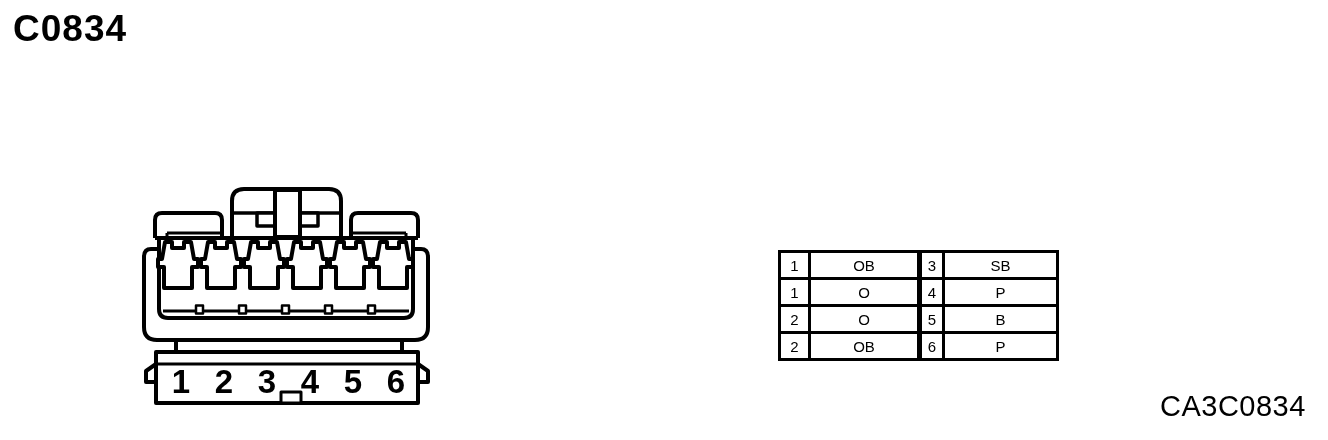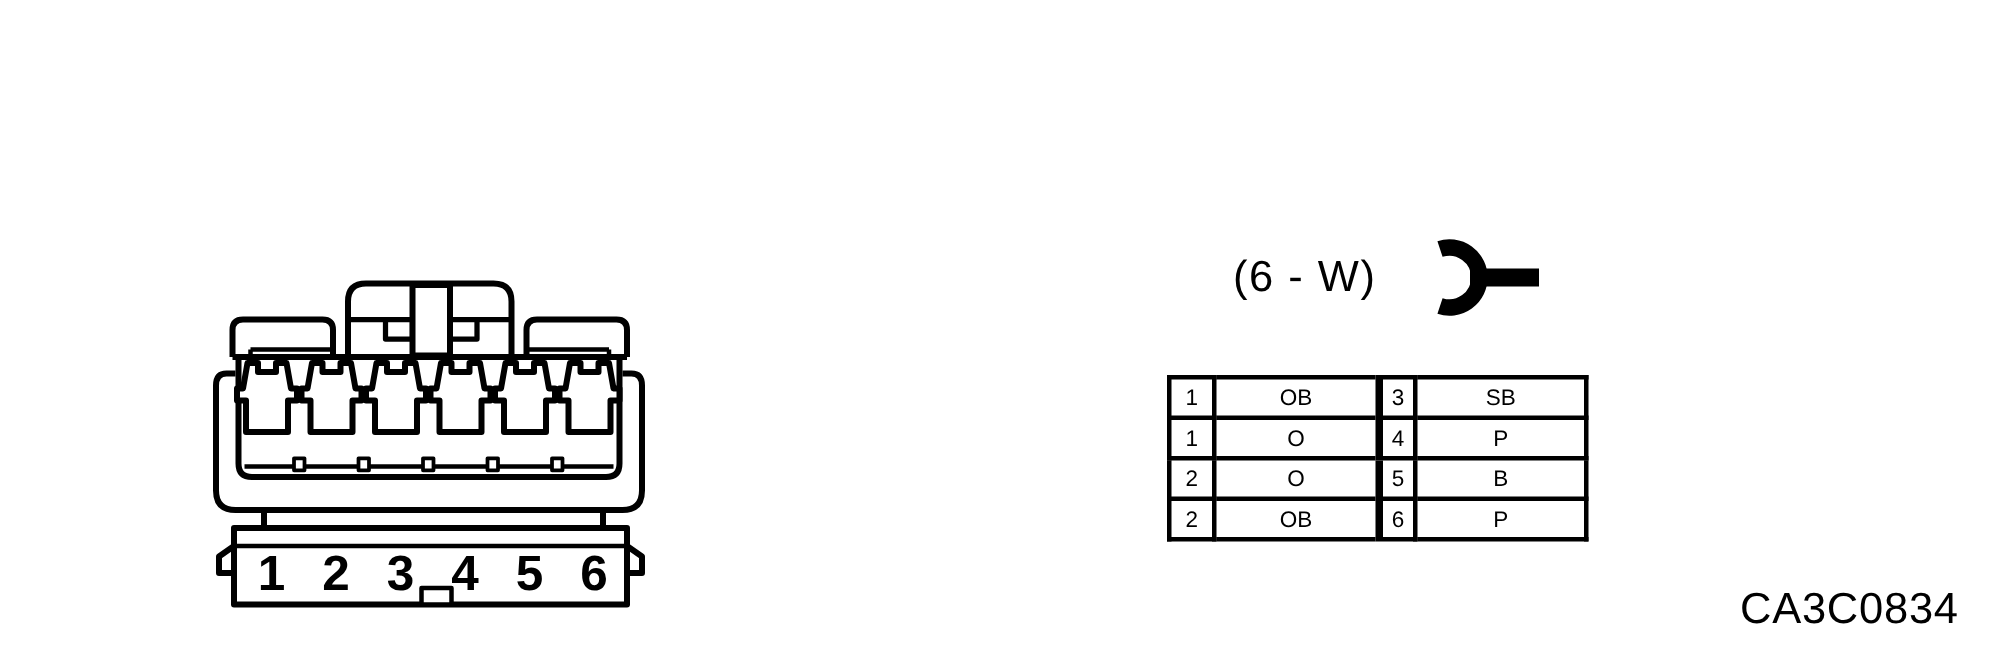--- a/index.html
+++ b/index.html
@@ -76,20 +76,21 @@
     font-weight:bold;
     font-size:33px;
     fill:#000;
   }
 </style>
 </head>
 <body>
 
 <div class="page">
 
+  <div class="page-title">C0834</div>
 
   <div class="connector-diagram">
     <svg width="300" height="232" viewBox="138 180 300 232">
       <g stroke="#000000" fill="none" stroke-width="4" stroke-linejoin="round">
 
         <path d="M 157,249 L 151,249 Q 144,249 144,257 L 144,327 Q 144,340 157,340 L 415,340 Q 428,340 428,327 L 428,257 Q 428,249 421,249 L 415,249"></path>
 
         <path d="M 159,238 L 159,309 Q 159,318 168,318 L 404,318 Q 413,318 413,309 L 413,238"></path>
         <line x1="163" y1="311" x2="409" y2="311" stroke-width="3"></line>
         <g stroke-width="2.5" fill="#ffffff">
@@ -137,27 +138,20 @@
         <text class="pin-strip-number" x="181" y="393">1</text>
         <text class="pin-strip-number" x="224" y="393">2</text>
         <text class="pin-strip-number" x="267" y="393">3</text>
         <text class="pin-strip-number" x="310" y="393">4</text>
         <text class="pin-strip-number" x="353" y="393">5</text>
         <text class="pin-strip-number" x="396" y="393">6</text>
       </g>
     </svg>
   </div>
 
-  <div class="connector-label-row">
-    <span class="connector-type-label">(6 - W)</span>
-    <svg class="male-connector-icon" width="86" height="54" viewBox="0 0 86 54">
-      <path d="M 20,8 A 20,20 0 1 1 20,46" fill="none" stroke="#000000" stroke-width="11"></path>
-      <rect x="40" y="21" width="46" height="12" fill="#000000"></rect>
-    </svg>
-  </div>
 
   <table class="pin-table">
     <colgroup>
       <col style="width:30px">
         <col style="width:110px">
         <col style="width:24px">
         <col style="width:114px">
     </colgroup>
     <tbody>
       <tr>

